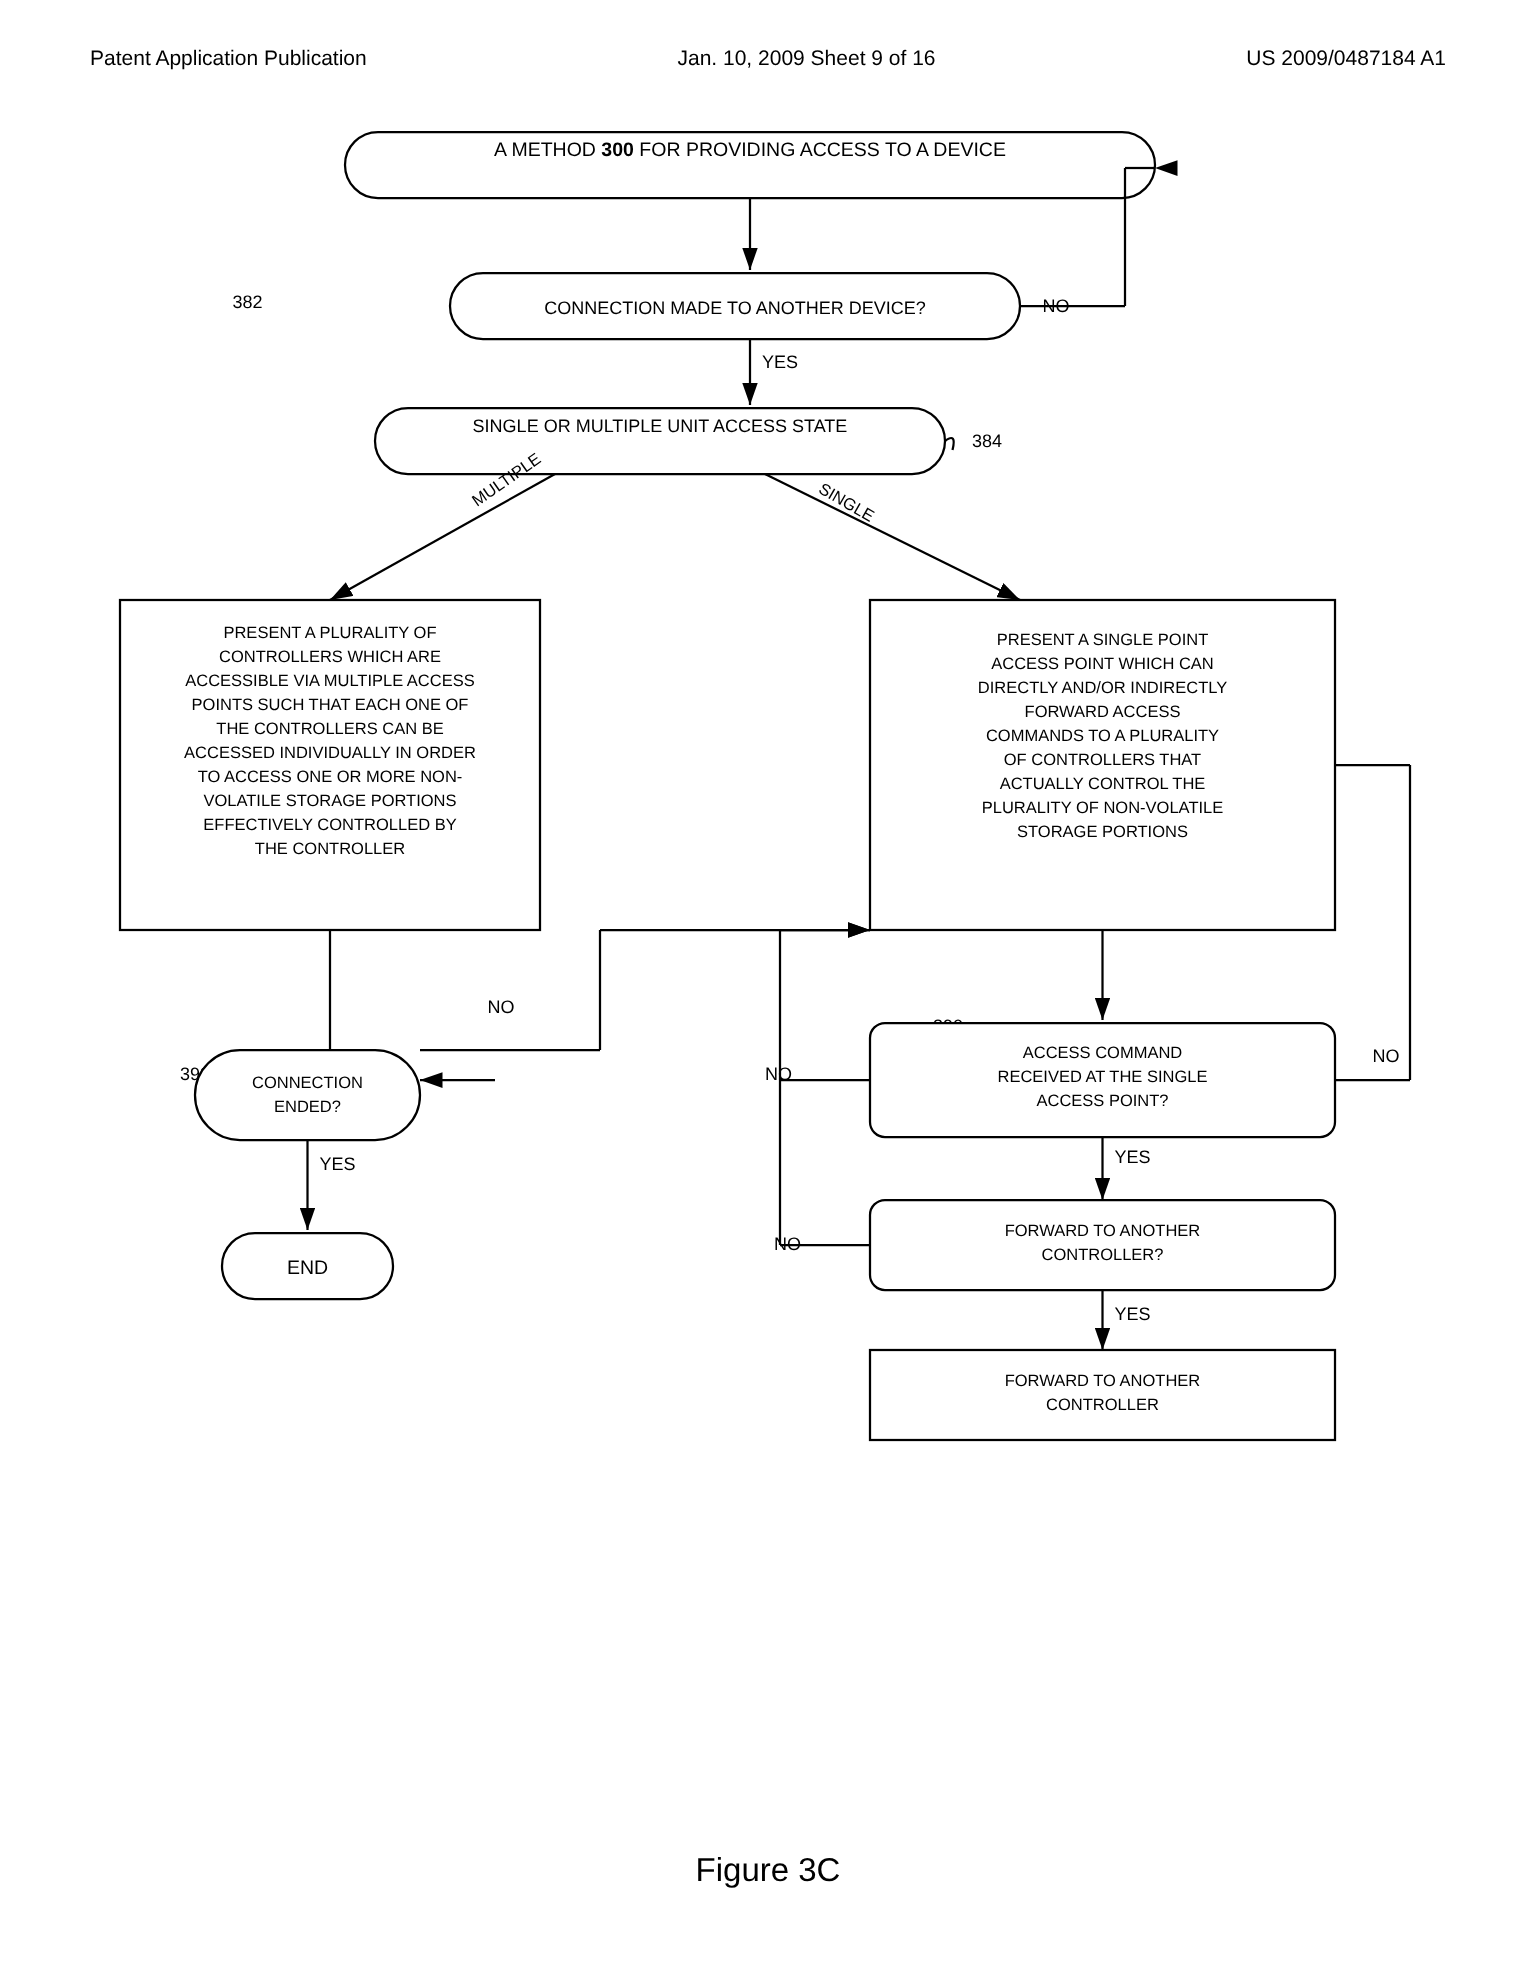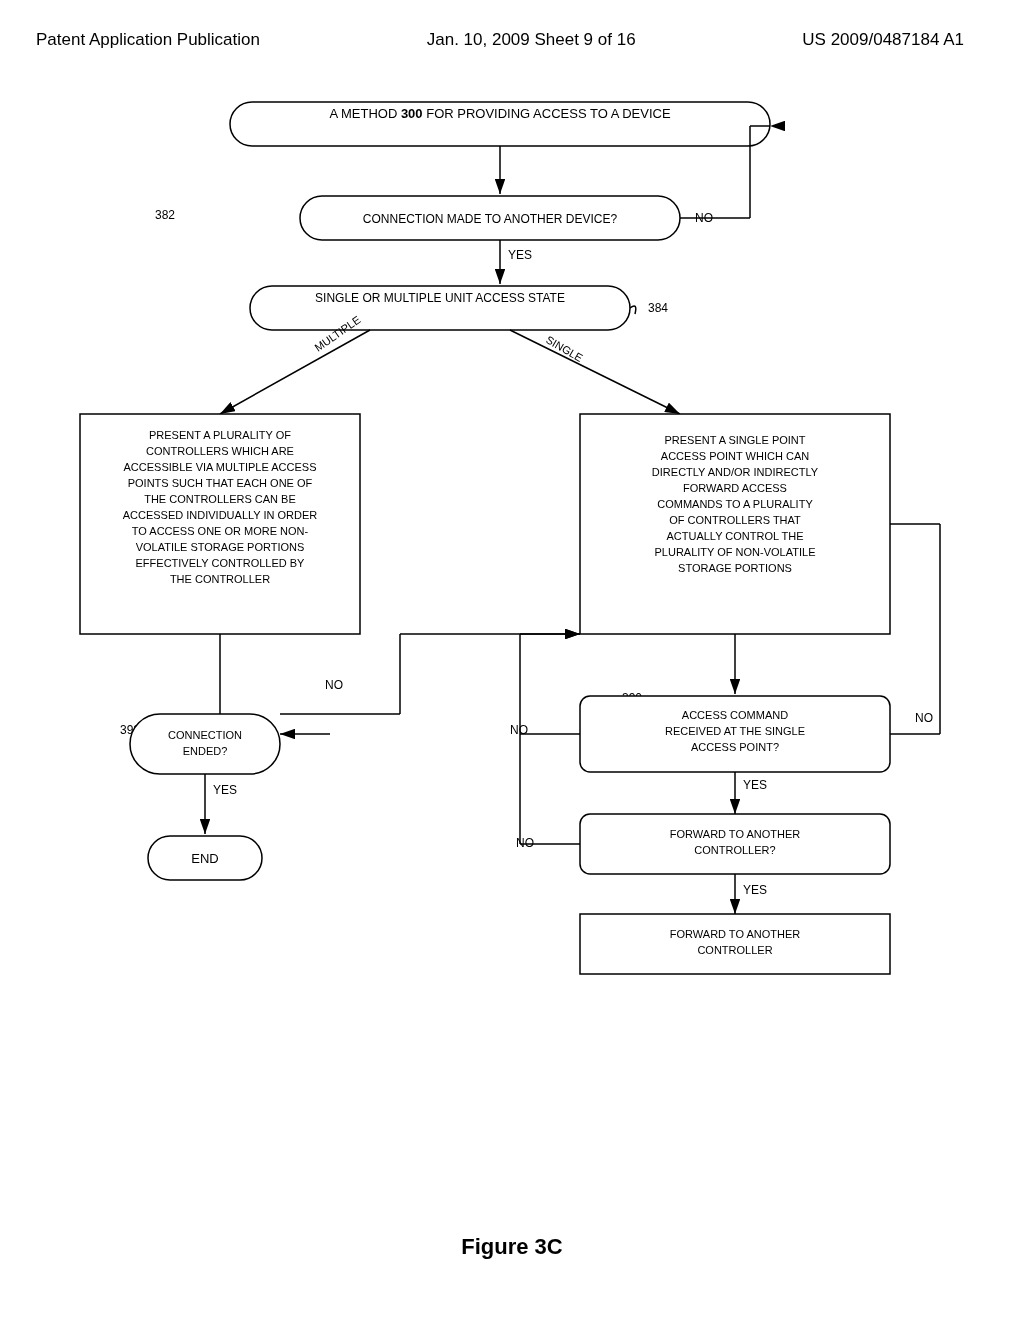--- a/index.html
+++ b/index.html
@@ -7,43 +7,43 @@
       width: 1024px;
       height: 1320px;
       background: #fff;
       font-family: Arial, sans-serif;
       position: relative;
       overflow: hidden;
     }
     .page-header {
       display: flex;
       justify-content: space-between;
-      padding: 30px 60px 10px 36px;
-      font-size: 17px;
+      padding: 30px 60px 10px 60px;
+      font-size: 14px;
       color: #000;
     }
     .diagram-area {
       position: absolute;
-      top: 74px;
+      top: 60px;
       left: 0;
       width: 839px;
       height: 1180px;
     }
     svg {
       width: 1024px;
       height: 1100px;
     }
     .figure-label {
       position: absolute;
       bottom: 60px;
       left: 0;
       width: 1024px;
       text-align: center;
       font-size: 22px;
-      font-weight: bold;
+      font-weight: normal;
       color: #000;
     }
   </style>
 </head>
 <body>
 
 <div class="page-header">
   <span>Patent Application Publication</span>
   <span>Jan. 10, 2009   Sheet 9 of 16</span>
   <span>US 2009/0487184 A1</span>

